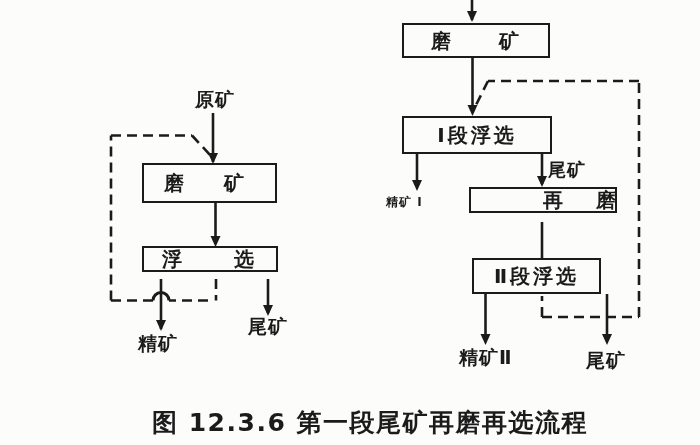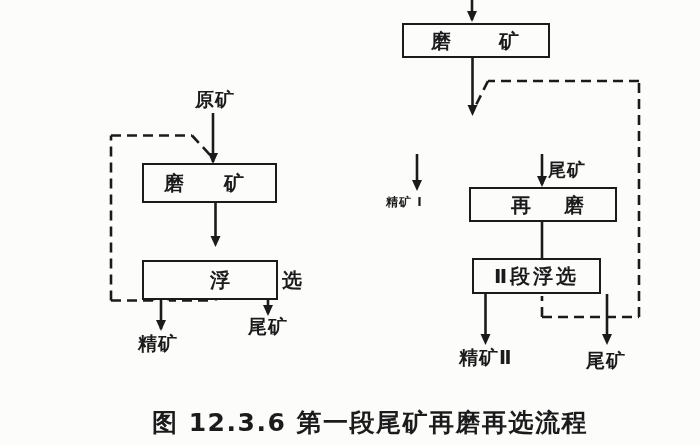--- a/index.html
+++ b/index.html
@@ -109,38 +109,41 @@
       <path d="M602 334 L612 334 L607 345 Z"></path>
     </g>
   </svg>
 
   <div class="streamlabel" style="left:195px;top:90px;">原矿</div>
 
   <div class="flowbox" style="left:142px;top:163px;width:135px;height:40px;">
     <span class="lab-lgrind">磨矿</span>
   </div>
 
-  <div class="flowbox" style="left:142px;top:260px;width:136px;height:40px;padding-left:48px;">
+  <div class="flowbox" style="left:142px;top:246px;width:136px;height:26px;">
     <span class="lab-lfloat">浮选</span>
   </div>
 
   <div class="streamlabel" style="left:138px;top:334px;">精矿</div>
 
   <div class="streamlabel" style="left:248px;top:317px;">尾矿</div>
 
   <div class="flowbox" style="left:402px;top:23px;width:148px;height:35px;">
     <span class="lab-rgrind">磨矿</span>
   </div>
 
+  <div class="flowbox centered" style="left:402px;top:116px;width:150px;height:38px;">
+    <span class="lab-stage">Ⅰ段浮选</span>
+  </div>
 
   <div class="streamlabel" style="left:386px;top:196px;font-size:12px;">精矿 Ⅰ</div>
 
   <div class="streamlabel" style="left:548px;top:161px;font-size:18px;">尾矿</div>
 
-  <div class="flowbox" style="left:469px;top:187px;width:148px;height:35px;">
+  <div class="flowbox" style="left:469px;top:187px;width:148px;height:26px;padding-left:32px;">
     <span class="lab-regrind">再磨</span>
   </div>
 
   <div class="flowbox centered" style="left:472px;top:258px;width:129px;height:36px;">
     <span class="lab-stage">Ⅱ段浮选</span>
   </div>
 
   <div class="streamlabel" style="left:459px;top:348px;">精矿Ⅱ</div>
 
   <div class="streamlabel" style="left:586px;top:351px;">尾矿</div>

